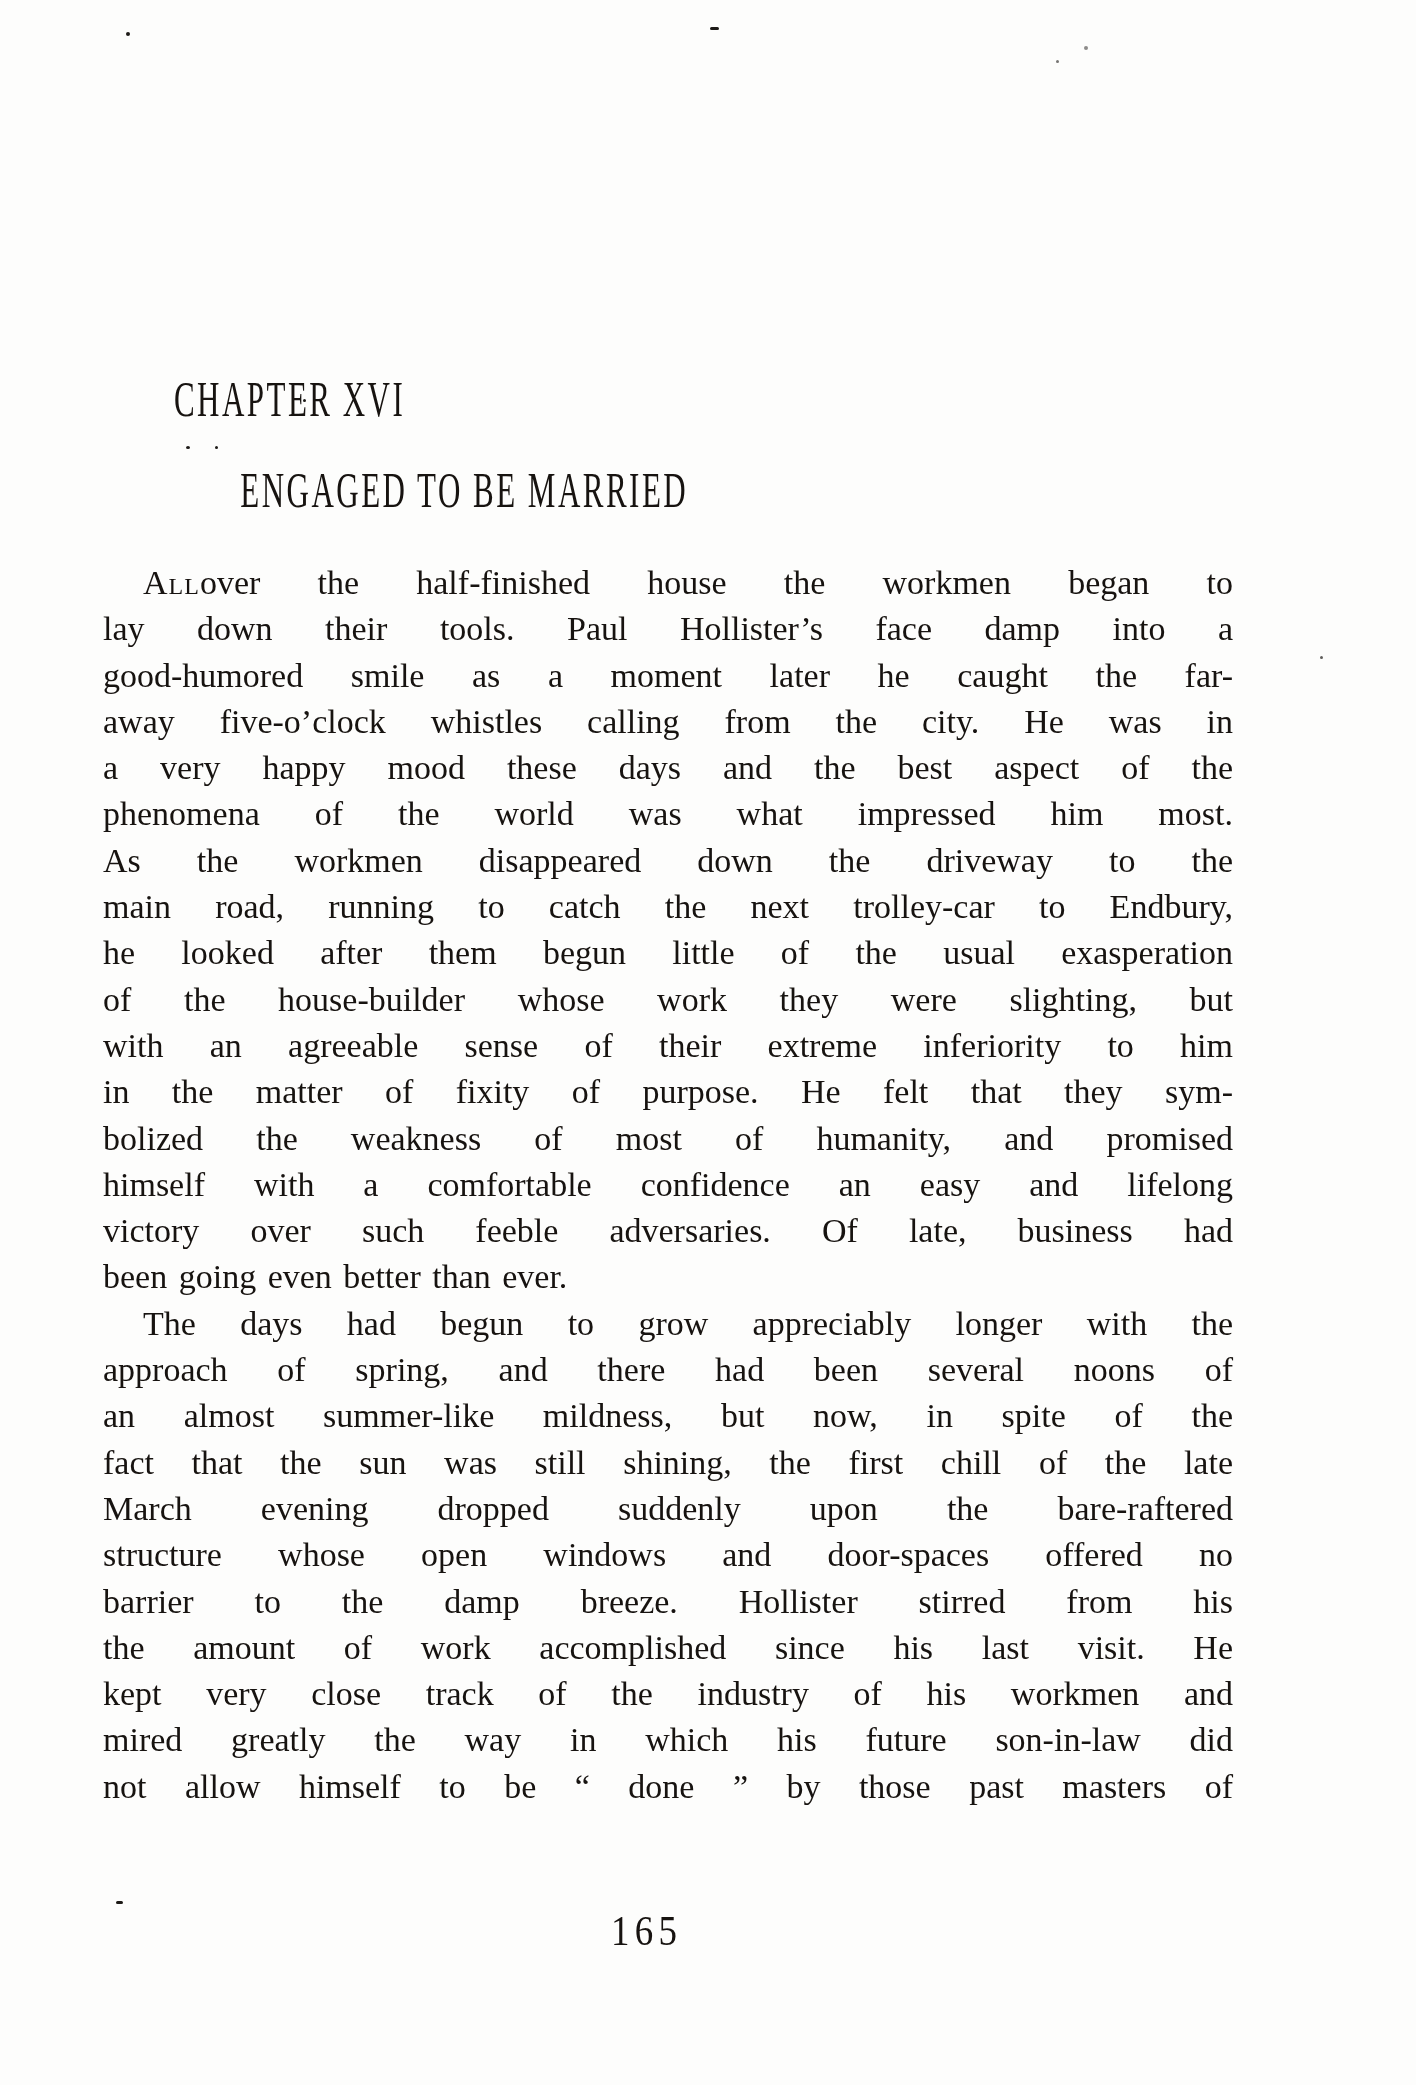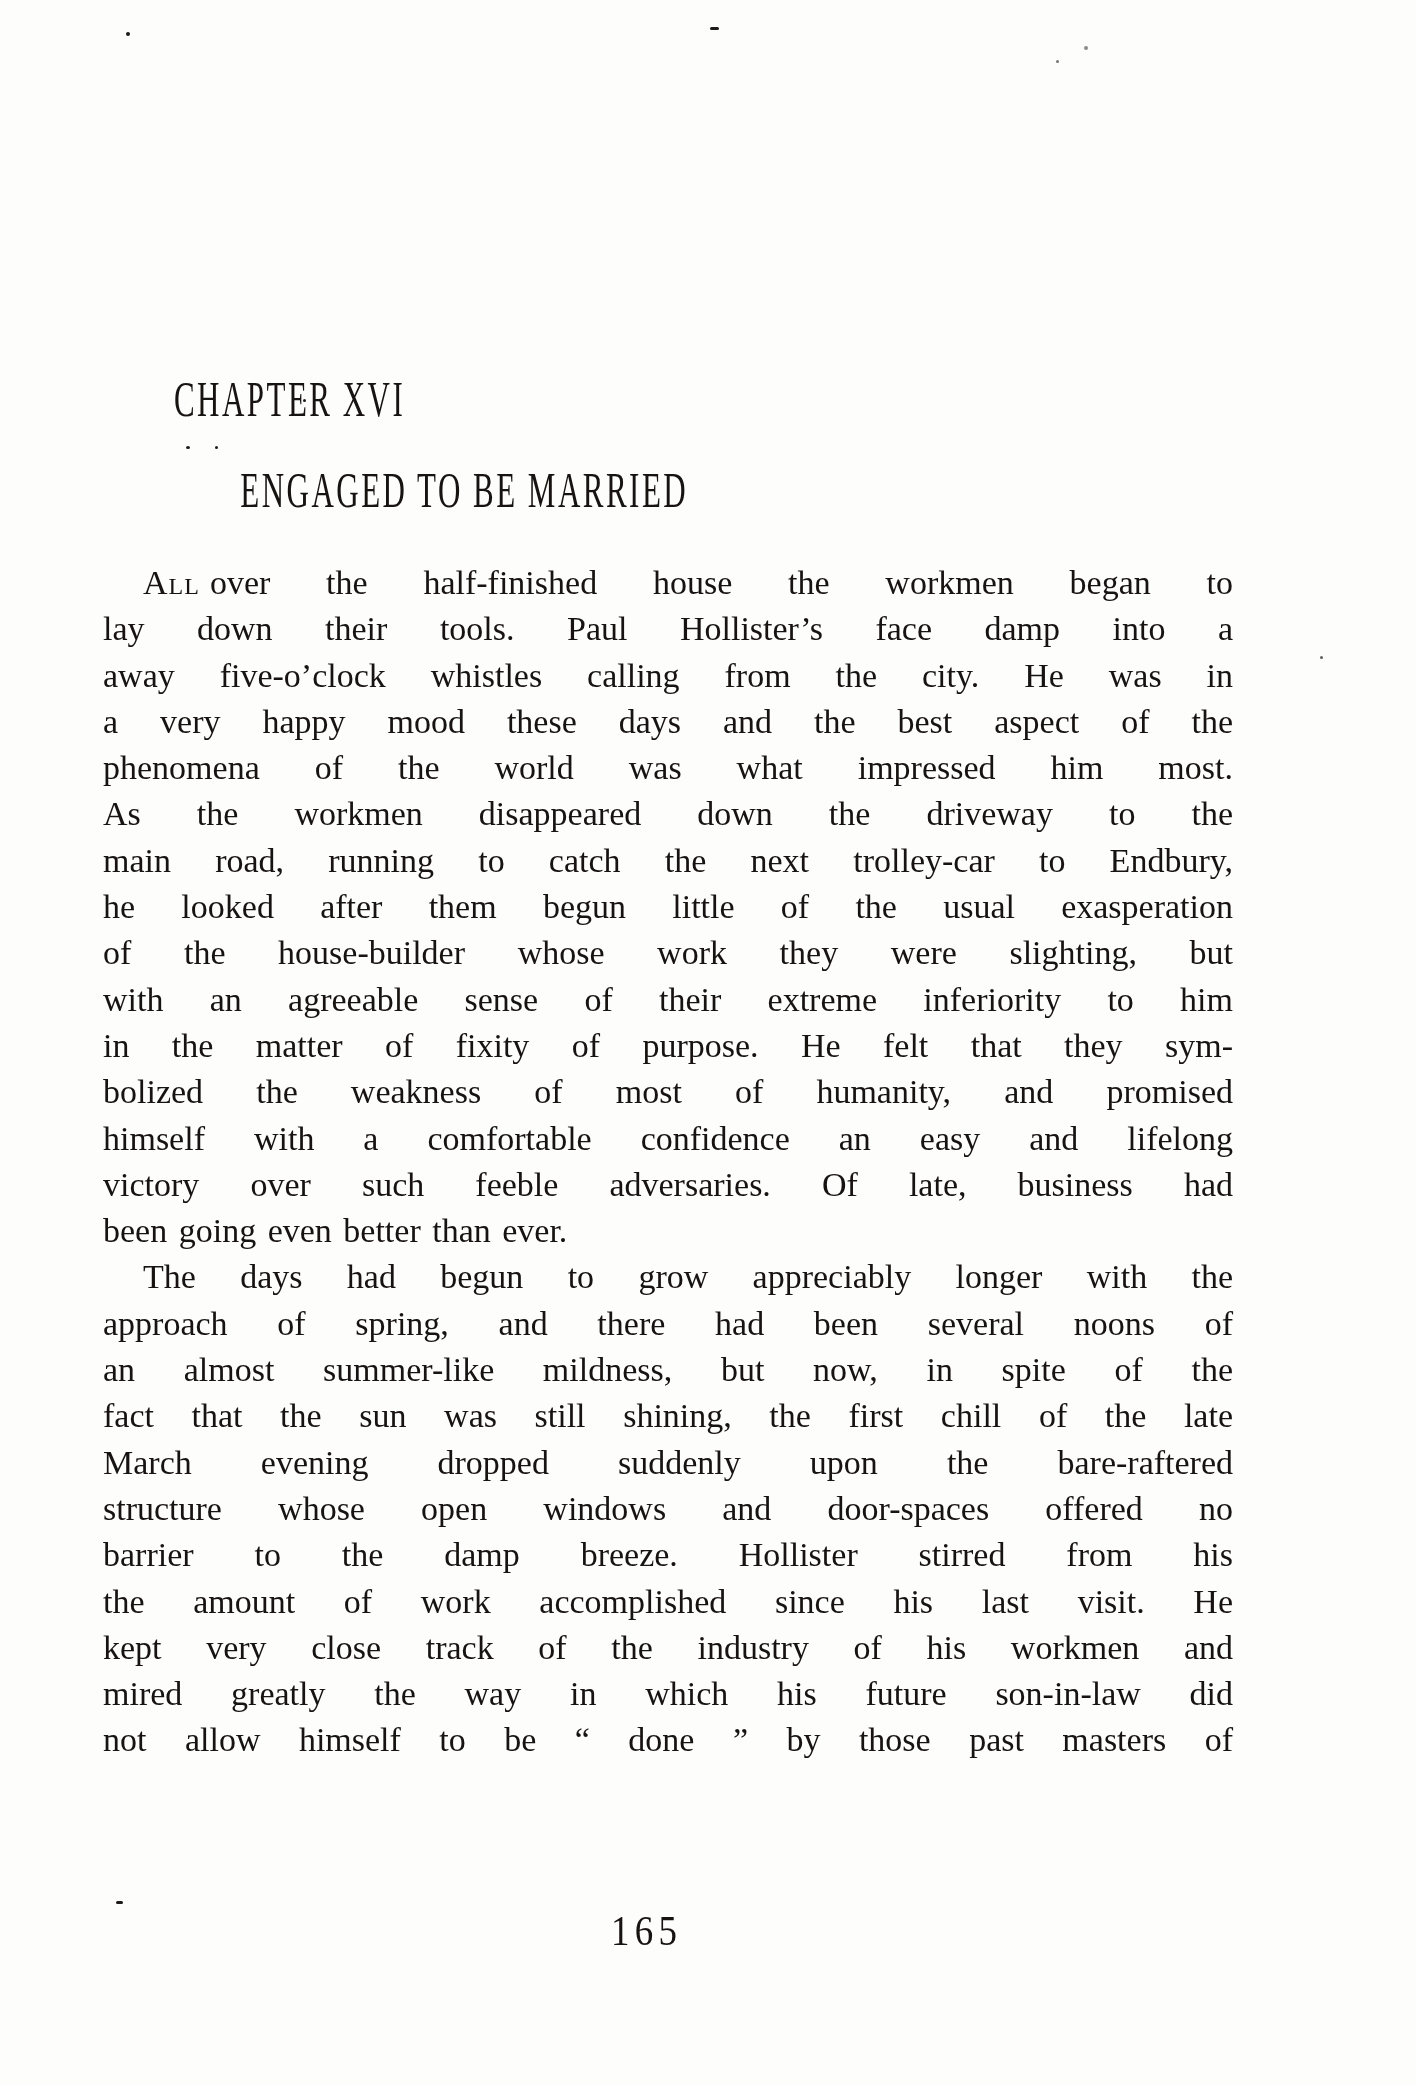--- a/index.html
+++ b/index.html
@@ -51,21 +51,20 @@
   }
   .line.para-last {
     text-align-last: left;
   }
   .line.indent {
     padding-left: 40px;
   }
   .lead-smallcaps {
     font-variant: small-caps;
     letter-spacing: 1px;
-    margin-right: 10px;
   }
   .page-number {
     position: absolute;
     left: 611px;
     top: 1910px;
     font-size: 42px;
     line-height: 42px;
     letter-spacing: 6px;
     transform: scaleX(0.88);
     transform-origin: left center;
@@ -86,20 +85,21 @@
 <div class="heading-wrap" id="chapter-title">
   <span class="heading-inner">ENGAGED TO BE MARRIED</span>
 </div>
 
 <div class="body-block">
 
   <div class="line indent">
     <span class="lead-smallcaps">All</span><span>over the half-finished house the workmen began to</span>
   </div>
   <div class="line">lay down their tools. Paul Hollister’s face damp into a</div>
+  <div class="line">good-humored smile as a moment later he caught the far-</div>
   <div class="line">away five-o’clock whistles calling from the city. He was in</div>
   <div class="line">a very happy mood these days and the best aspect of the</div>
   <div class="line">phenomena of the world was what impressed him most.</div>
   <div class="line">As the workmen disappeared down the driveway to the</div>
   <div class="line">main road, running to catch the next trolley-car to Endbury,</div>
   <div class="line">he looked after them begun little of the usual exasperation</div>
   <div class="line">of the house-builder whose work they were slighting, but</div>
   <div class="line">with an agreeable sense of their extreme inferiority to him</div>
   <div class="line">in the matter of fixity of purpose. He felt that they sym-</div>
   <div class="line">bolized the weakness of most of humanity, and promised</div>

